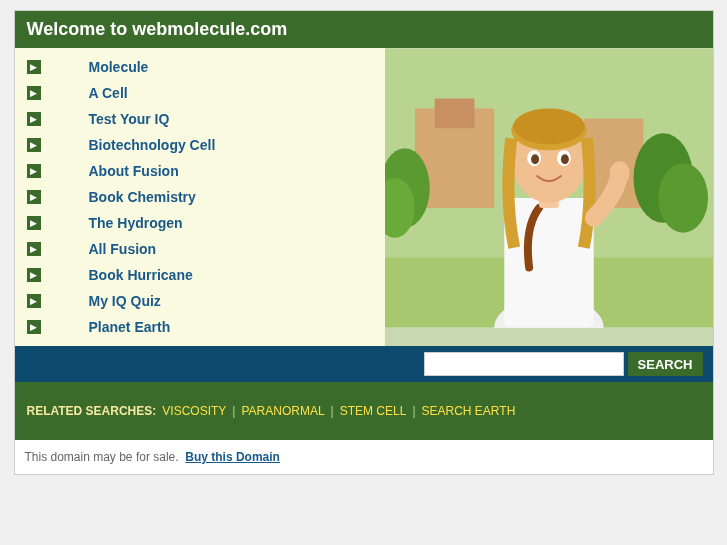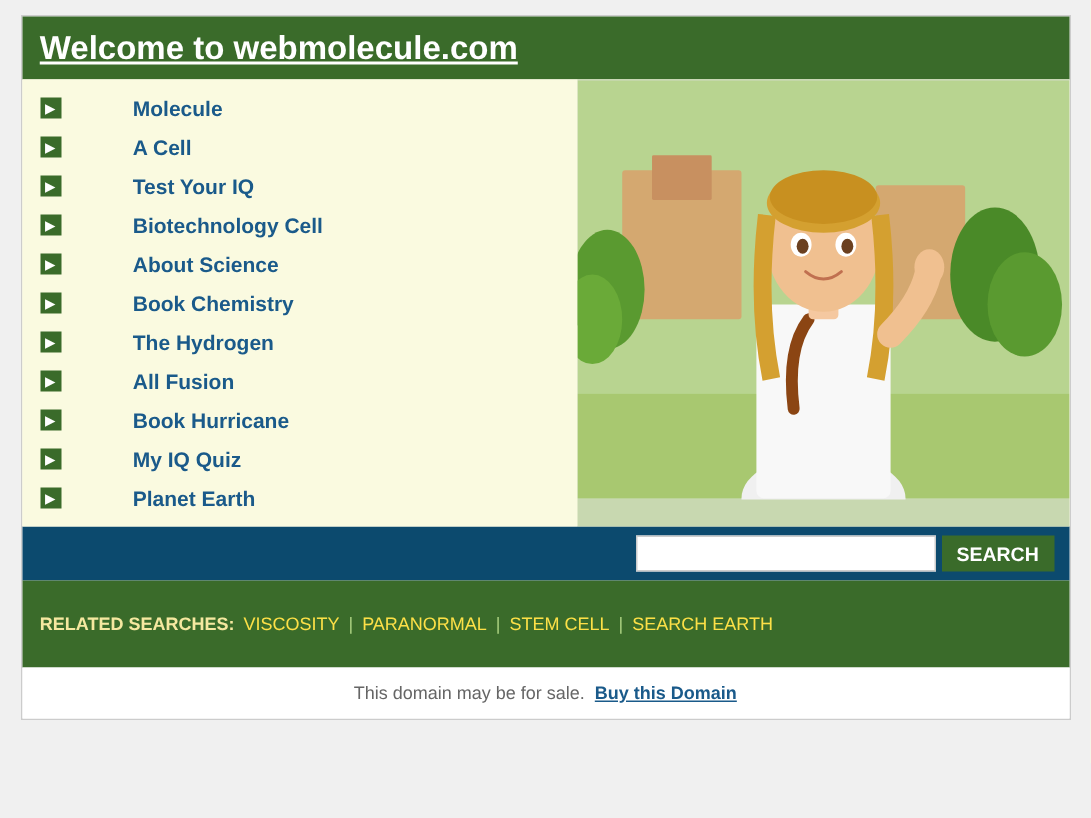--- a/index.html
+++ b/index.html
@@ -15,23 +15,22 @@
       border: 1px solid #ccc;
       background: #fff;
     }
     
     .header {
       background: #3a6b2a;
       padding: 8px 12px;
     }
     .header-title {
       color: #fff;
-      font-size: 22px;
-      font-weight: bold;
-      text-decoration: underline;
+      font-size: 18px;
+      font-weight: bold;
     }
     
     .related-searches-bar {
       background: #b03030;
       padding: 5px 12px;
     }
     .related-searches-bar-label {
       color: #f5e8a0;
       font-size: 13px;
       font-weight: bold;
@@ -135,21 +134,21 @@
     }
     .bottom-separator {
       color: #aad080;
       margin: 0 6px;
       font-size: 12px;
     }
     
     .footer {
       background: #fff;
       padding: 10px;
-      text-align: center;
+      text-align: left;
       font-size: 12px;
       color: #666;
     }
     .footer a {
       color: #1a5a8a;
       font-weight: bold;
     }
   </style>
 </head>
 <body>
@@ -176,21 +175,21 @@
         <div class="link-item">
           <span class="link-arrow">▶</span>
           <a class="link-text" href="#">Test Your IQ</a>
         </div>
         <div class="link-item">
           <span class="link-arrow">▶</span>
           <a class="link-text" href="#">Biotechnology Cell</a>
         </div>
         <div class="link-item">
           <span class="link-arrow">▶</span>
-          <a class="link-text" href="#">About Science</a>
+          <a class="link-text" href="#">About Fusion</a>
         </div>
         <div class="link-item">
           <span class="link-arrow">▶</span>
           <a class="link-text" href="#">Book Chemistry</a>
         </div>
         <div class="link-item">
           <span class="link-arrow">▶</span>
           <a class="link-text" href="#">The Hydrogen</a>
         </div>
         <div class="link-item">

